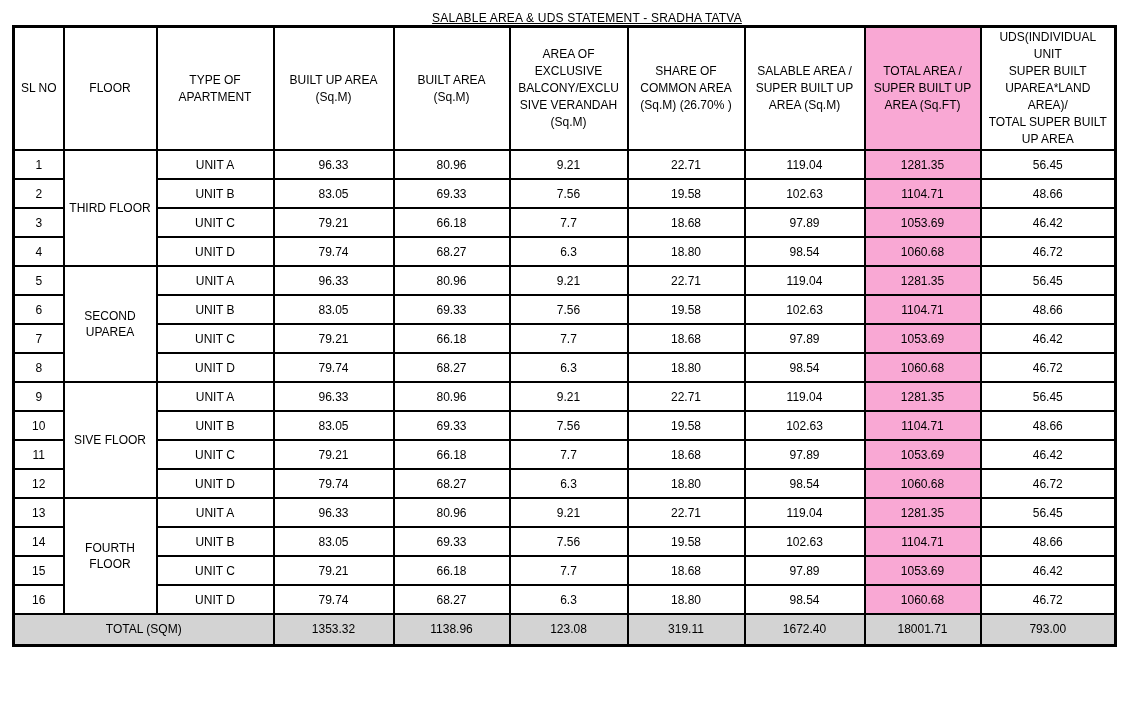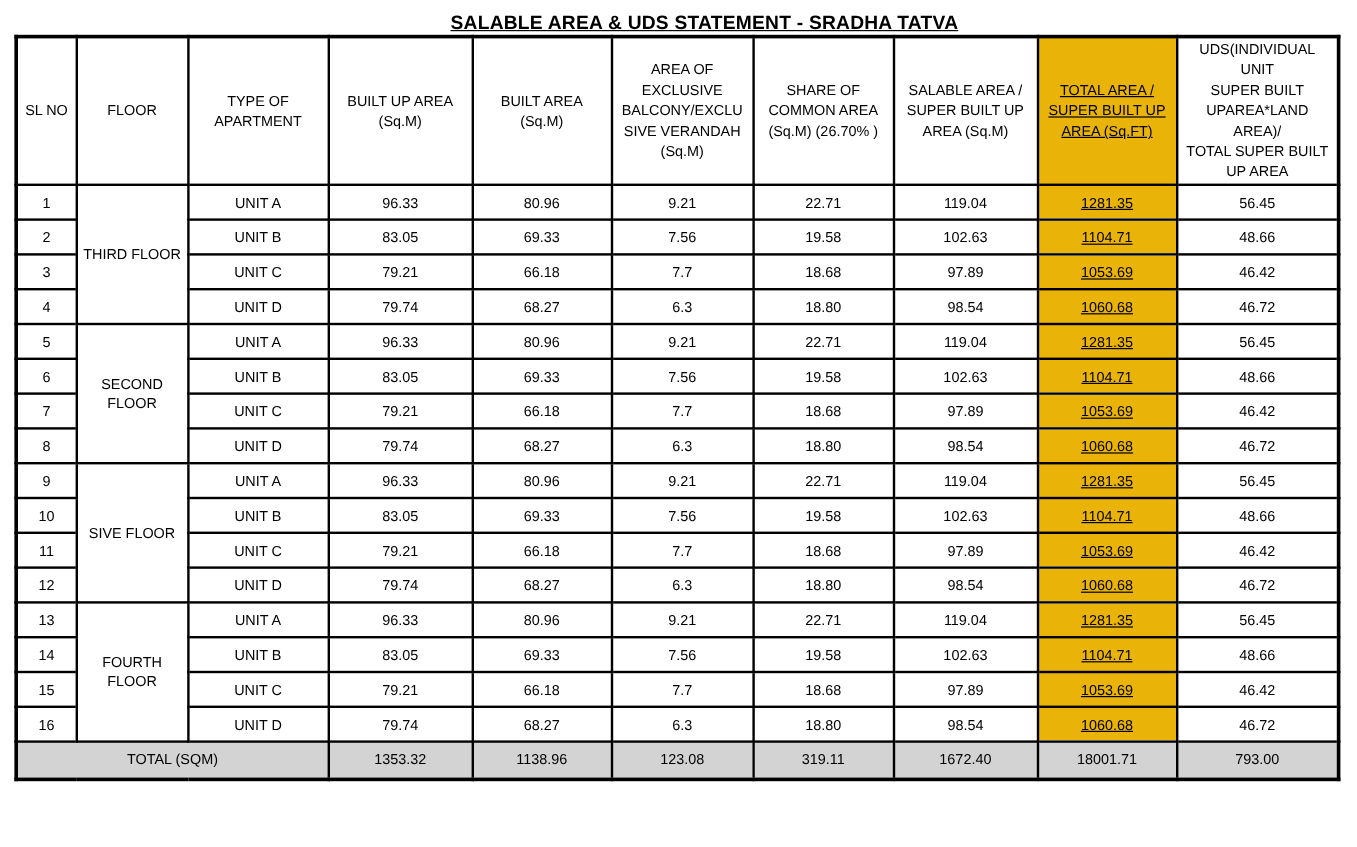--- a/index.html
+++ b/index.html
@@ -9,22 +9,22 @@
     background: #ffffff;
     width: 1131px;
     height: 706px;
     font-family: "Liberation Sans", sans-serif;
     color: #000000;
   }
   .page { width: 1131px; height: 706px; overflow: hidden; }
   .title {
     text-align: center;
     margin-top: 11px;
-    font-size: 16px;
-    font-weight: 700;
+    font-size: 12px;
+    font-weight: 400;
     letter-spacing: 0.2px;
     margin-left: 43px;
   }
   .title .underlined { text-decoration: underline; }
   .land-area {
     font-size: 16px;
     font-weight: 400;
     margin: 11px 0 7px 14px;
   }
   table.stmt {
@@ -42,21 +42,21 @@
     padding: 1px 2px;
     overflow: hidden;
   }
   .stmt thead tr { height: 121px; }
   .stmt th {
     white-space: pre-line;
     line-height: 1.42;
   }
   .stmt tbody tr { height: 29px; }
   .stmt td.floor-cell { line-height: 1.35; }
-  .stmt .shaded { background: #eab308; text-decoration: underline; }
+  .stmt .shaded { background: #f9a8d4; }
   .stmt tr.total-row { height: 31px; }
   .stmt tr.total-row td { background: #d3d3d3; text-align: center; }
 </style>
 </head>
 <body>
 
 <div class="page">
   <div class="title">
     <span class="underlined">SALABLE AREA &amp; UDS STATEMENT - SRADHA TATVA</span>
   </div>
@@ -148,21 +148,21 @@
           <td>79.74</td>
           <td>68.27</td>
           <td>6.3</td>
           <td>18.80</td>
           <td>98.54</td>
           <td class="shaded">1060.68</td>
           <td>46.72</td>
         </tr>
         <tr>
           <td>5</td>
-          <td rowspan="4" class="floor-cell">SECOND FLOOR</td>
+          <td rowspan="4" class="floor-cell">SECOND UPAREA</td>
           <td>UNIT A</td>
           <td>96.33</td>
           <td>80.96</td>
           <td>9.21</td>
           <td>22.71</td>
           <td>119.04</td>
           <td class="shaded">1281.35</td>
           <td>56.45</td>
         </tr>
         <tr>

